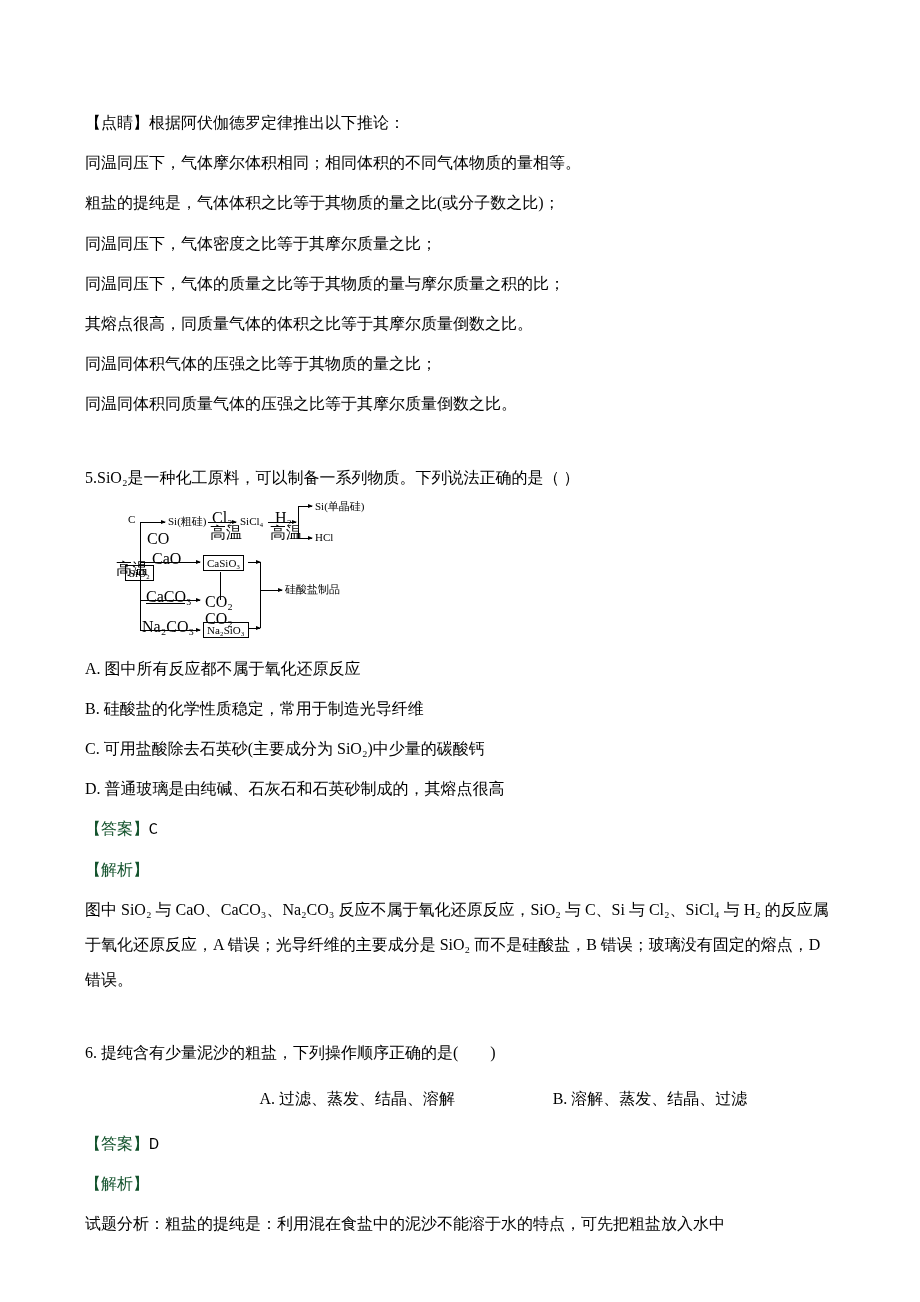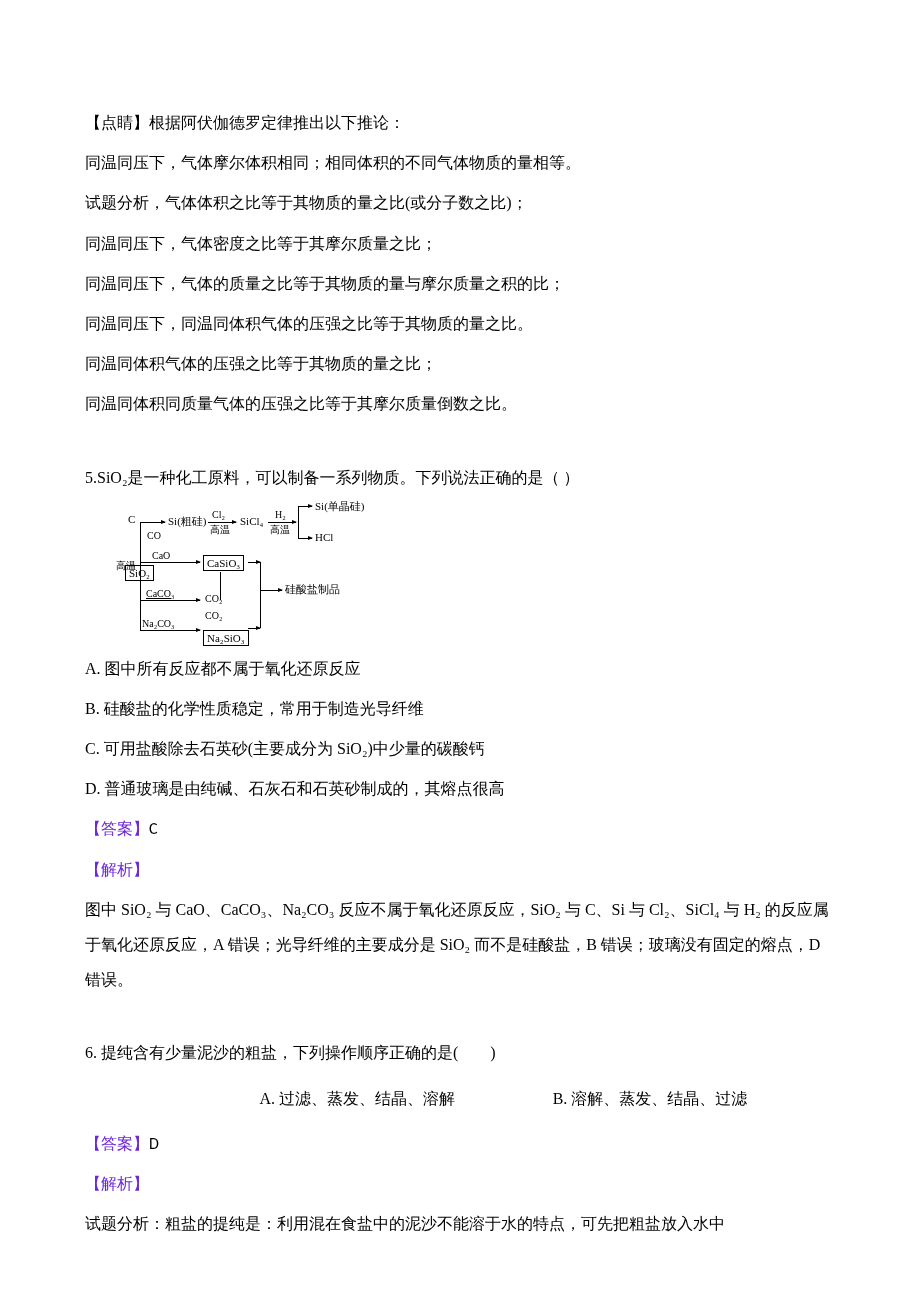--- a/index.html
+++ b/index.html
@@ -13,21 +13,21 @@
     width: 920px;
     box-sizing: border-box;
   }
   .para {
     margin: 5px;
   }
   .spacer {
     height: 28px;
   }
   .blue {
-    color: #6d28d9;
+    color: #14532d;
   }
   .answer-line span.blk {
     color: #000;
   }
   .diagram {
     width: 300px;
     height: 145px;
     position: relative;
     font-family: "Times New Roman", "SimSun", serif;
     font-size: 11px;
@@ -56,37 +56,37 @@
     border-top: 2.5px solid transparent;
     border-bottom: 2.5px solid transparent;
   }
   .diagram .varrow {
     position: absolute;
     background: #000;
     width: 1px;
   }
   .diagram .lbl {
     position: absolute;
-    font-size: 10px;
+    font-size: 16px;
     white-space: nowrap;
   }
   .latin { font-family: Calibri, Arial, sans-serif; }
   .opt-row { display: flex; }
   .opt-row .c1 { width: 50%; text-align: right; }
   .opt-row .c2 { width: 50%; text-align: center; }
 </style>
 </head>
 <body>
 
 <p class="para">【点睛】根据阿伏伽德罗定律推出以下推论：</p>
 <p class="para">同温同压下，气体摩尔体积相同；相同体积的不同气体物质的量相等。</p>
-<p class="para">试题分析，气体体积之比等于其物质的量之比(或分子数之比)；</p>
+<p class="para">粗盐的提纯是，气体体积之比等于其物质的量之比(或分子数之比)；</p>
 <p class="para">同温同压下，气体密度之比等于其摩尔质量之比；</p>
 <p class="para">同温同压下，气体的质量之比等于其物质的量与摩尔质量之积的比；</p>
-<p class="para">同温同压下，同温同体积气体的压强之比等于其物质的量之比。</p>
+<p class="para">其熔点很高，同质量气体的体积之比等于其摩尔质量倒数之比。</p>
 <p class="para">同温同体积气体的压强之比等于其物质的量之比；</p>
 <p class="para">同温同体积同质量气体的压强之比等于其摩尔质量倒数之比。</p>
 
 <div class="spacer"></div>
 
 <p class="para">5.SiO₂是一种化工原料，可以制备一系列物质。下列说法正确的是（ ）</p>
 
 <div class="diagram">
 
   <div class="node box" style="left:0;top:65px;margin-left:45px;">SiO₂</div>
@@ -119,21 +119,21 @@
   <div class="node box" style="left:123px;top:55px;">CaSiO₃</div>
 
   <div class="arrow" style="left:60px;top:100px;width:60px;"></div>
   <div class="lbl" style="left:66px;top:88px;text-decoration:underline;">CaCO₃</div>
   <div class="lbl" style="left:125px;top:93px;">CO₂</div>
 
   <div class="varrow" style="left:140px;top:72px;height:28px;"></div>
 
   <div class="arrow" style="left:60px;top:130px;width:60px;"></div>
   <div class="lbl" style="left:62px;top:118px;">Na₂CO₃</div>
-  <div class="node box" style="left:123px;top:130px;">Na₂SiO₃</div>
+  <div class="node box" style="left:123px;top:122px;">Na₂SiO₃</div>
   <div class="lbl" style="left:125px;top:110px;">CO₂</div>
 
   <div class="varrow" style="left:180px;top:62px;height:66px;"></div>
   <div class="arrow" style="left:168px;top:62px;width:12px;"></div>
   <div class="arrow" style="left:168px;top:128px;width:12px;"></div>
   <div class="arrow" style="left:180px;top:90px;width:22px;"></div>
   <div class="node" style="left:205px;top:83px;">硅酸盐制品</div>
 </div>
 
 <p class="para">A.  图中所有反应都不属于氧化还原反应</p>

